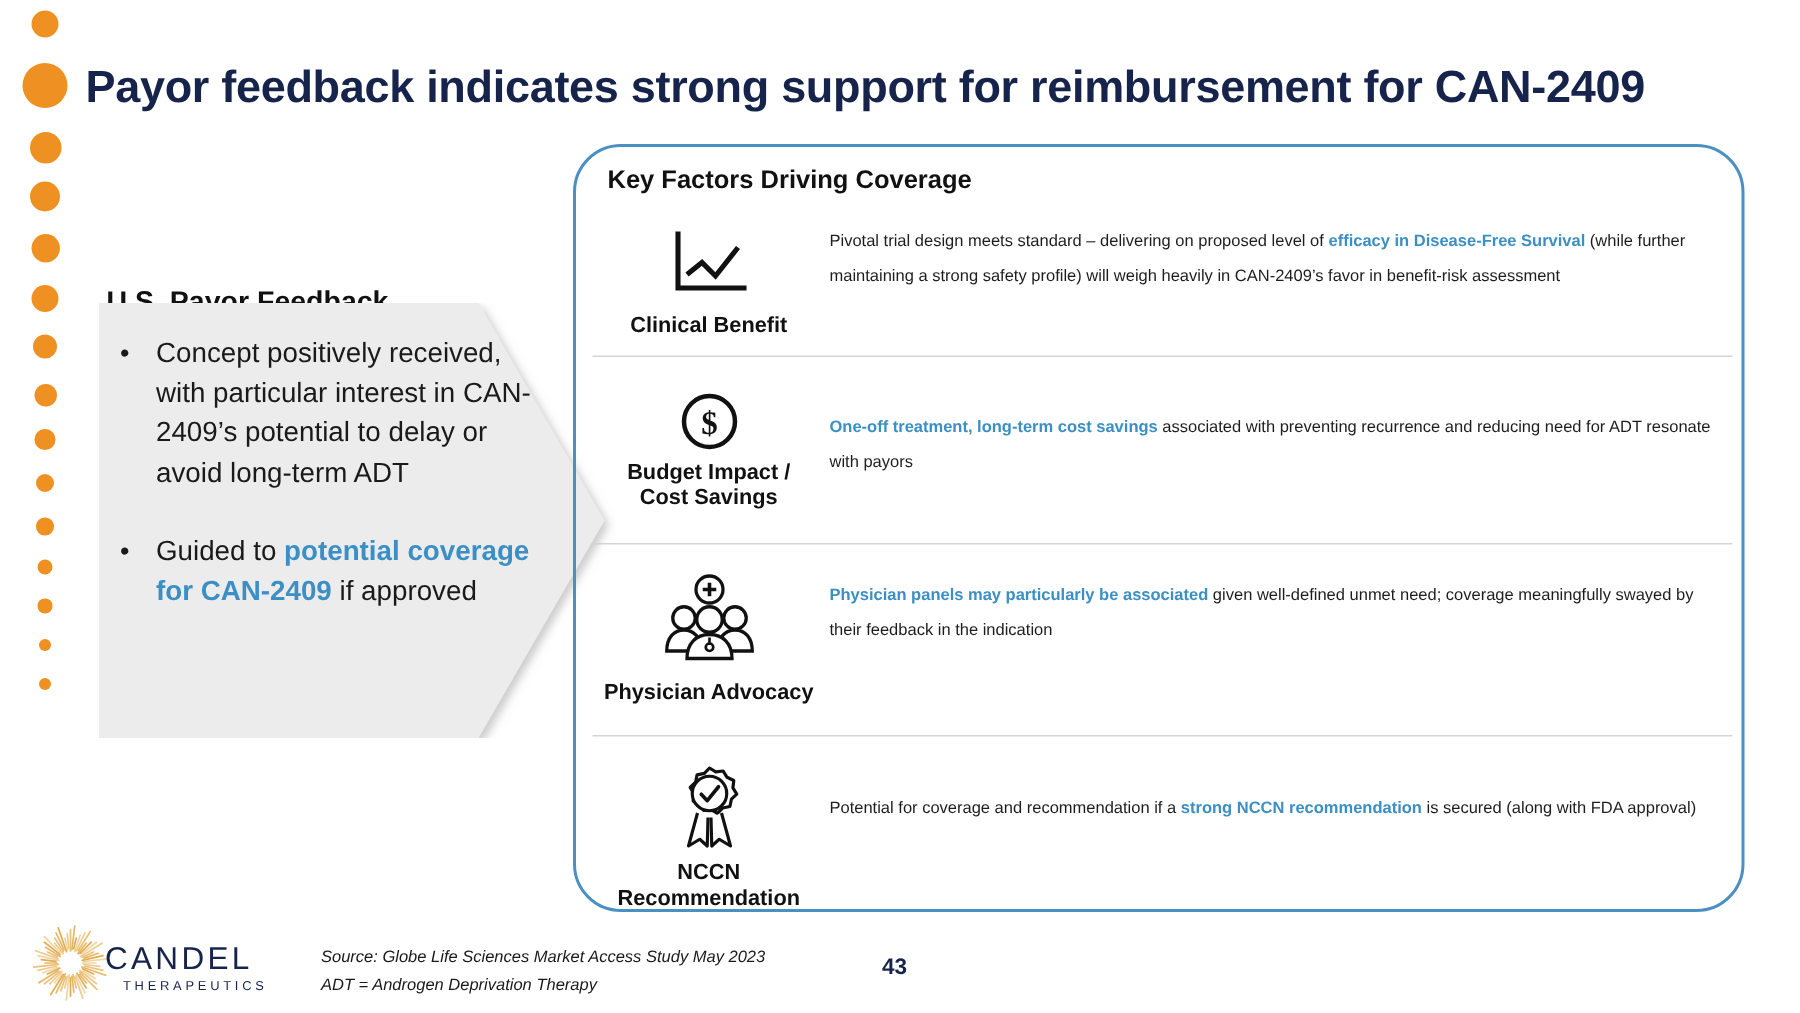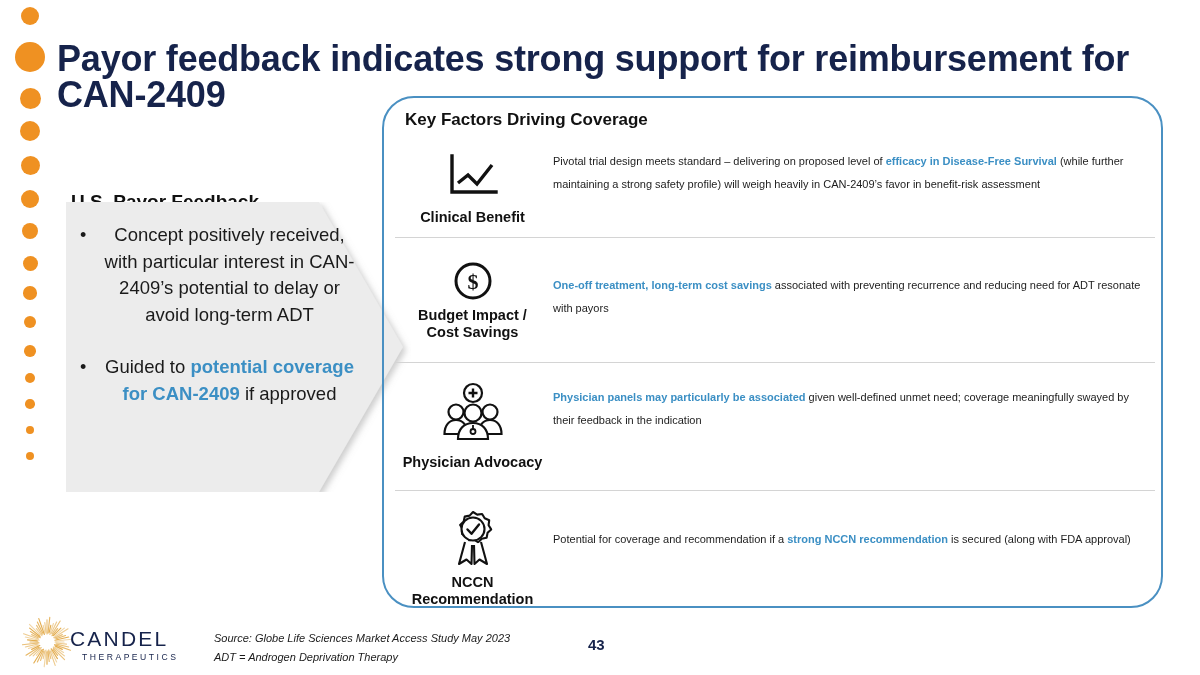--- a/index.html
+++ b/index.html
@@ -10,38 +10,38 @@
   }
   .slide{position:absolute;inset:0;background:#fff;}
 
   
   .dot-col{position:absolute;left:0;top:0;width:70px;height:675px;}
   .dot{position:absolute;border-radius:50%;background:#EF9122;}
 
   
   .title{
     position:absolute;left:57px;top:41px;width:1110px;
-    font-size:36px;font-weight:bold;color:#16234B;
+    font-size:30px;font-weight:bold;color:#16234B;
     letter-spacing:-0.2px;line-height:36px;
   }
 
   
   .left-head{
     position:absolute;left:71px;top:167px;
     font-size:19px;font-weight:bold;color:#111;margin-top:24px;
   }
   .arrow-wrap{position:absolute;left:66px;top:202px;width:345px;height:290px;}
   .arrow-wrap svg{display:block;}
   .left-body{
     position:absolute;left:80px;top:222px;width:275px;
     font-size:18.5px;color:#1a1a1a;line-height:26.5px;
   }
   .bullet-row{display:flex;margin-bottom:22px;}
   .bullet-dot{width:24px;flex:0 0 24px;font-size:18px;line-height:26.5px;}
-  .bullet-txt{flex:1;text-align:center;}
+  .bullet-txt{flex:1;}
   .blue{color:#3B8FC4;font-weight:bold;}
 
   
   .panel{
     position:absolute;left:382px;top:96px;width:781px;height:512px;
     border:2.6px solid #4A90C2;border-radius:32px;box-sizing:border-box;
     background:transparent;
   }
   .panel-title{
     position:absolute;left:405px;top:110px;

